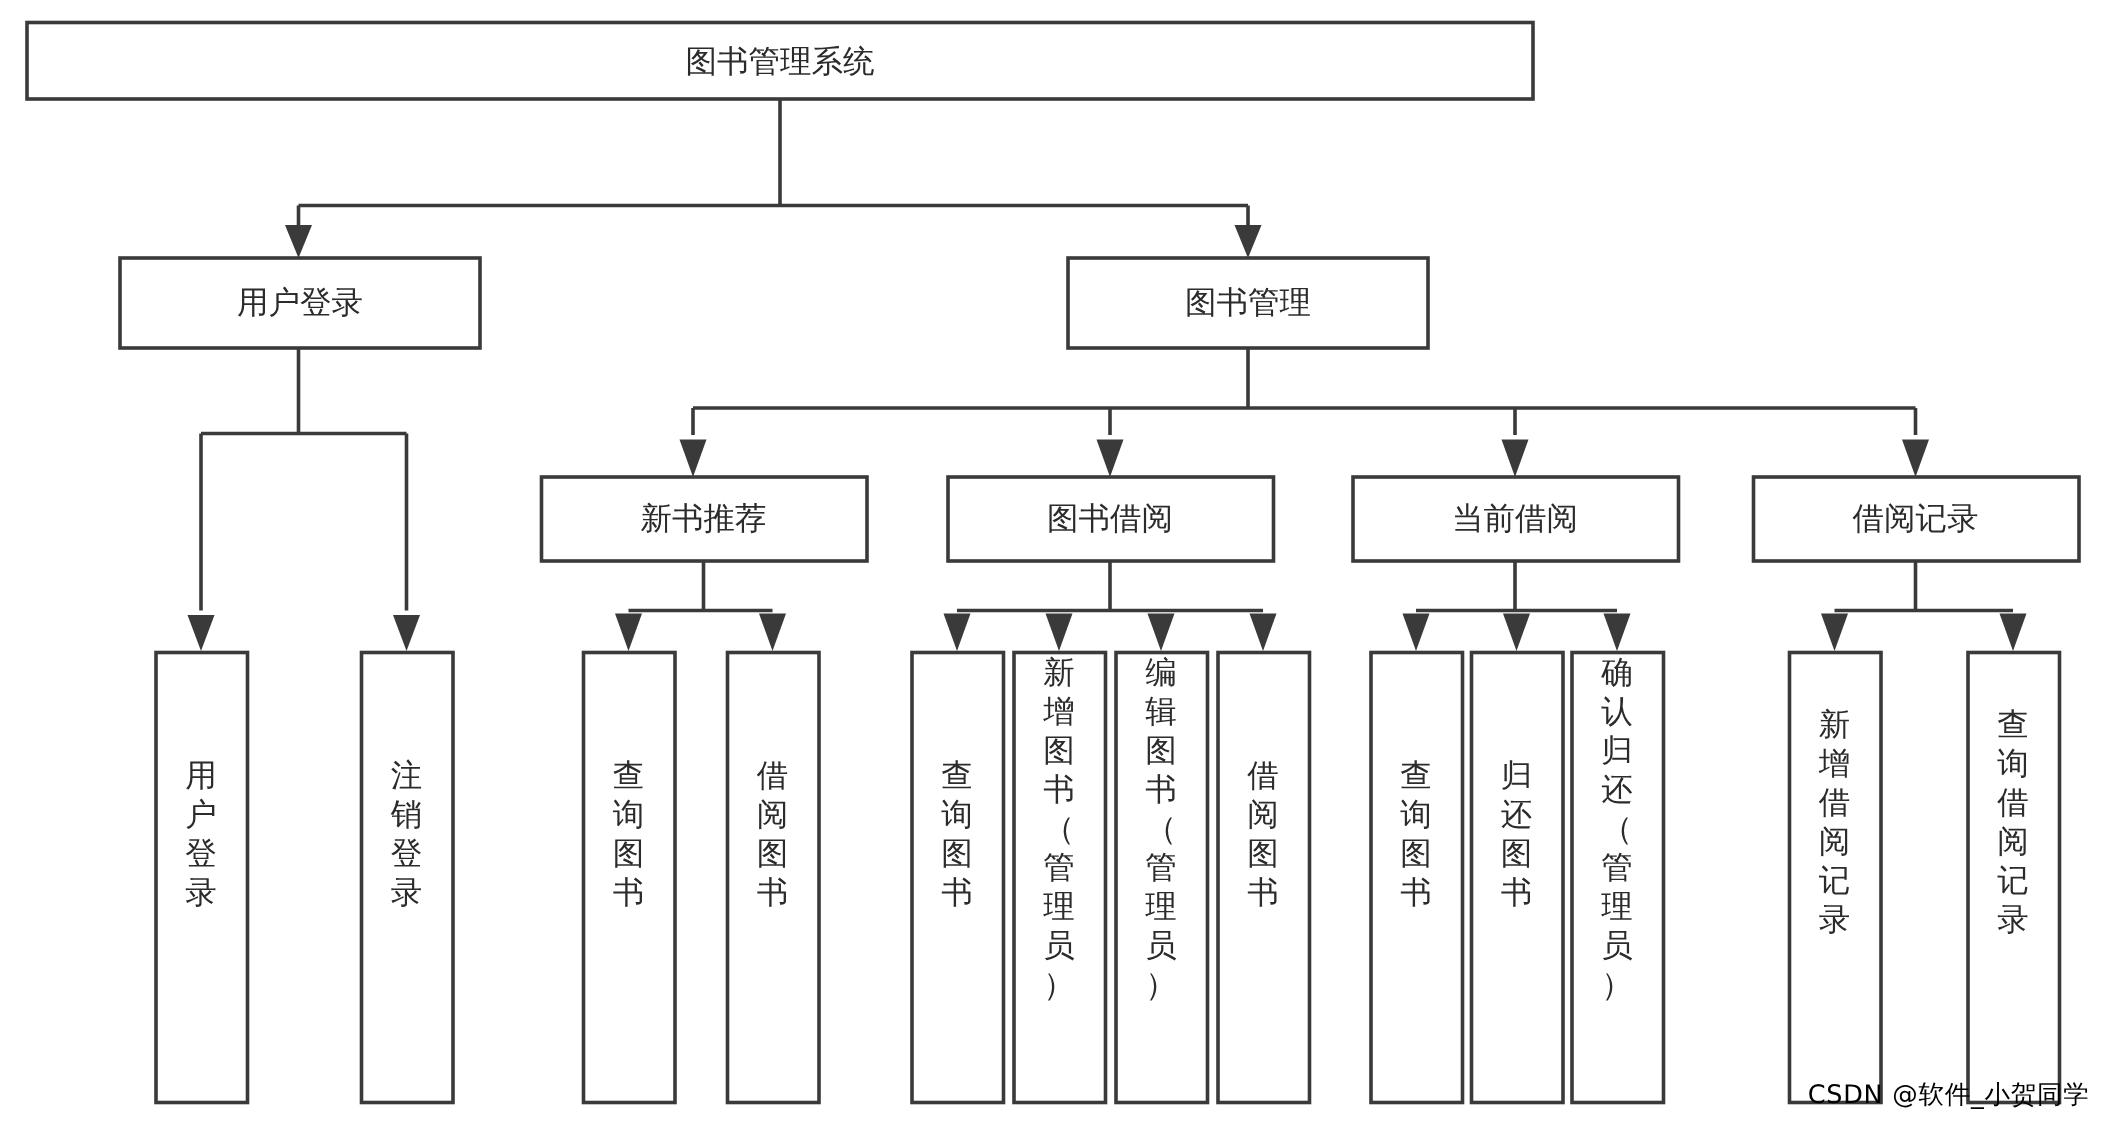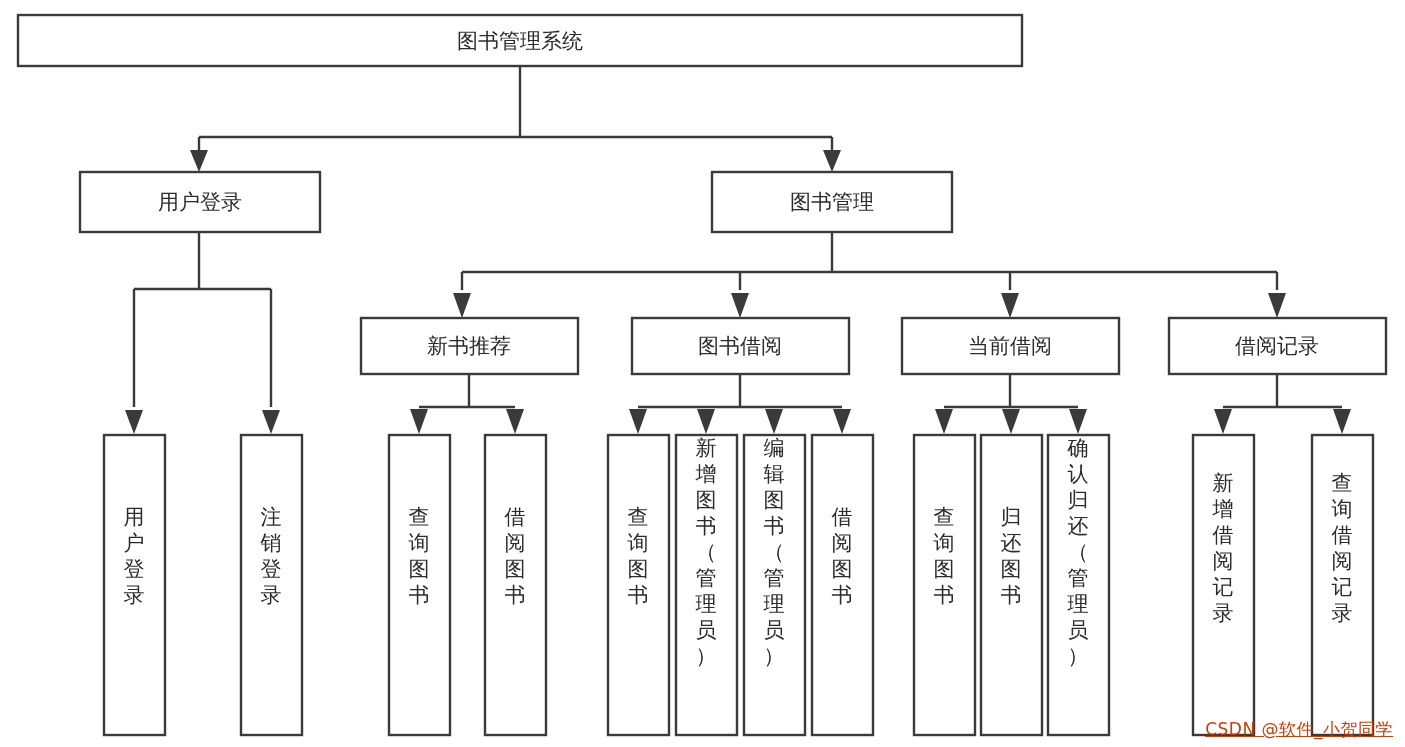--- a/index.html
+++ b/index.html
@@ -49,25 +49,24 @@
     fill: #2b2b2b;
     font-size: 21px;
     text-anchor: middle;
   }
   .watermark {
     position: absolute;
     right: 12px;
     bottom: 6px;
     font-family: "DejaVu Sans", "Liberation Sans", sans-serif;
     font-size: 17px;
-    color: #c2410c;
+    color: #000000;
     letter-spacing: 0.5px;
     white-space: nowrap;
     pointer-events: none;
-    text-decoration: underline;
   }
 </style>
 </head>
 <body>
 
 <svg id="diagram" viewBox="0 0 1405 747" xmlns="http://www.w3.org/2000/svg">
 
   <g>
 
     <path class="link-line" d="M520,66 L520,137"></path>

